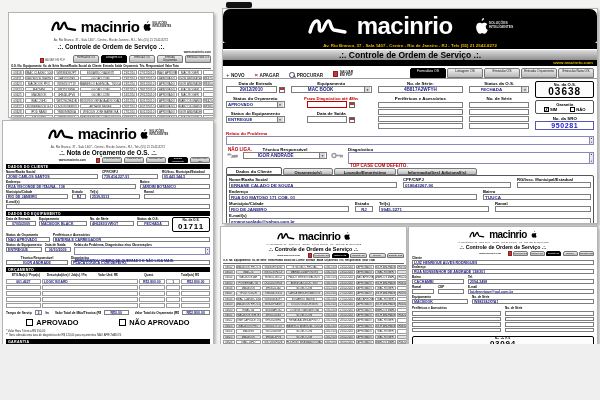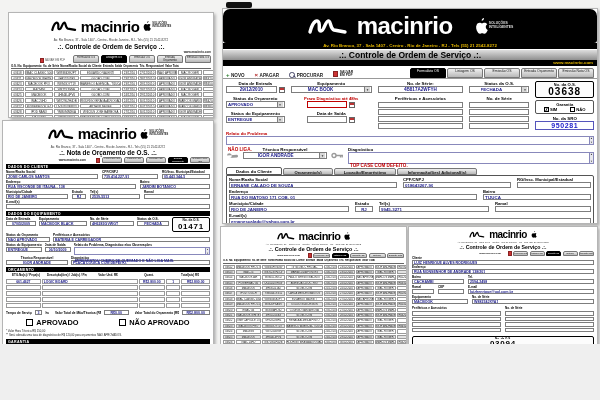--- a/index.html
+++ b/index.html
@@ -570,21 +570,21 @@
           </div>
         </div>
       <div style="flex:0 0 32px;">
           <div class="lbl" style="font-size:3.2px;">Status da O.S.</div>
           <div class="fld center" style="height:5px;font-size:3.6px;">
             <span class="txt">FECHADA</span>
           </div>
         </div>
       <div style="flex:1;" class="bigbox">
           <span class="lbl" style="font-size:3.2px;">No. da O.S.</span>
-          <span style="font-size:8px;font-weight:bold;letter-spacing:.8px;">01471</span>
+          <span style="font-size:8px;font-weight:bold;letter-spacing:.8px;">01711</span>
         </div>
     </div>
     <div style="display:flex;gap:3px;margin-top:1px;">
       <div style="flex:0 0 44px;">
           <div class="lbl" style="font-size:3.2px;">Status do Orçamento</div>
           <div class="fld" style="height:5px;font-size:3.6px;">
             <span class="txt">NÃO APROVADO</span>
           </div>
         </div>
       <div style="flex:1;">

